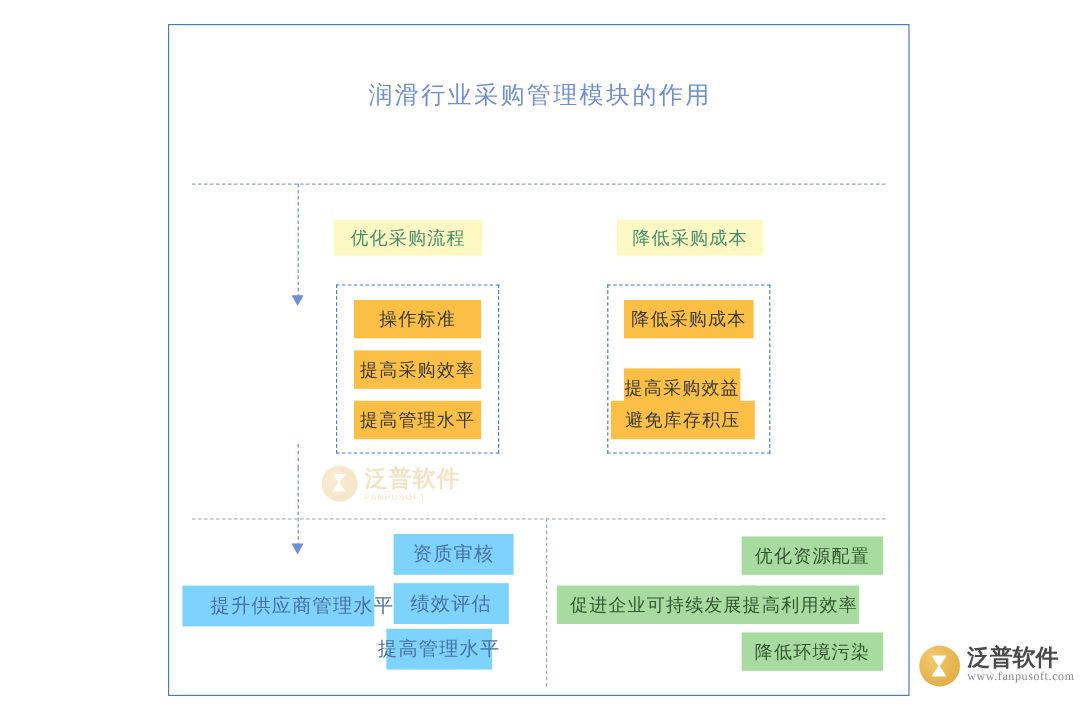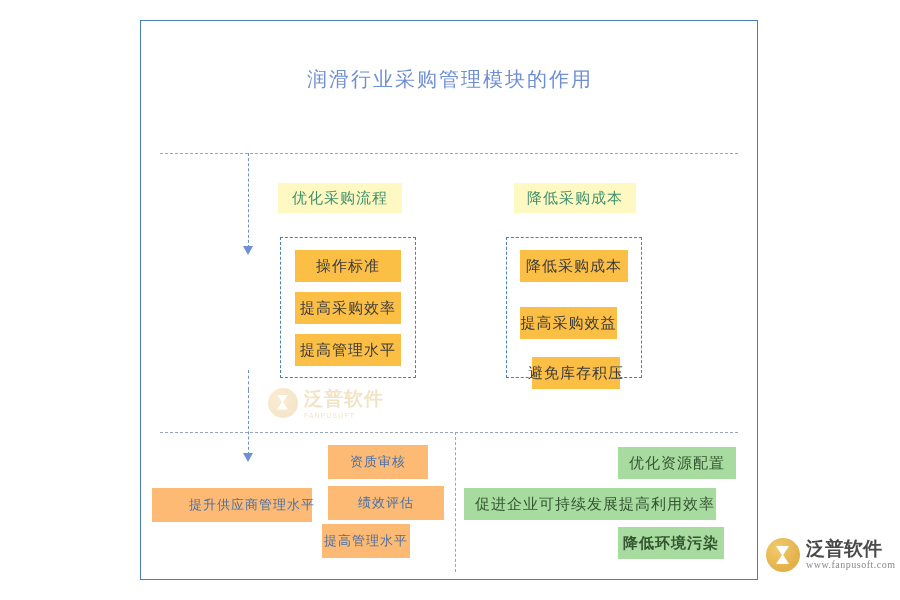--- a/index.html
+++ b/index.html
@@ -116,24 +116,24 @@
     color: #3a3a3a;
     height: 32px;
     font-size: 15px;
   }
   .group-dashed {
     position: absolute;
     border: 1px dashed #4a7ebb;
     box-sizing: border-box;
   }
   .blue-box {
-    background: #fdba74;
+    background: #7dd3fc;
     color: #4a6fa5;
     height: 34px;
-    font-size: 13px;
+    font-size: 16px;
   }
   .green-box {
     background: #a8dba0;
     color: #33552f;
     height: 32px;
     font-size: 15px;
     text-align: right;
   }
 
   
@@ -235,39 +235,39 @@
   <div class="box hdr-green" style="left:278px; top:183px; width:124px;">优化采购流程</div>
   <div class="group-dashed" style="left:280px; top:237px; width:136px; height:141px;"></div>
   <div class="box orange" style="left:295px; top:250px; width:106px;">操作标准</div>
   <div class="box orange" style="left:295px; top:292px; width:106px;">提高采购效率</div>
   <div class="box orange" style="left:295px; top:334px; width:106px;">提高管理水平</div>
 
   <div class="box hdr-green" style="left:514px; top:183px; width:122px;">降低采购成本</div>
   <div class="group-dashed" style="left:506px; top:237px; width:136px; height:141px;"></div>
   <div class="box orange" style="left:520px; top:250px; width:108px;">降低采购成本</div>
   <div class="box orange" style="left:520px; top:292px; width:97px;margin-top:15px;">提高采购效益</div>
-  <div class="box orange" style="left:532px; top:334px; width:88px;margin-top:23px;">避免库存积压</div>
+  <div class="box orange" style="left:509px; top:334px; width:120px;">避免库存积压</div>
 
   <div class="wm-center">
     <div class="wm-mark"></div>
     <div>
       <div class="wm-text">泛普软件</div>
       <div class="wm-sub">FANPUSOFT</div>
     </div>
   </div>
 
   <div class="box blue-box" style="left:152px; top:488px; width:160px;padding-left:40px;">提升供应商管理水平</div>
   <div class="box blue-box" style="left:328px; top:445px; width:100px;">资质审核</div>
-  <div class="box blue-box" style="left:328px; top:486px; width:116px;">绩效评估</div>
+  <div class="box blue-box" style="left:328px; top:486px; width:96px;">绩效评估</div>
   <div class="box blue-box" style="left:322px; top:524px; width:88px;">提高管理水平</div>
 
   <div class="box green-box" style="left:464px; top:488px; width:166px;">促进企业可持续发展</div>
   <div class="box green-box" style="left:618px; top:447px; width:118px;">优化资源配置</div>
   <div class="box green-box" style="left:618px; top:488px; width:98px;">提高利用效率</div>
-  <div class="box green-box" style="left:618px; top:527px; width:106px;font-weight:bold;">降低环境污染</div>
+  <div class="box green-box" style="left:618px; top:527px; width:118px;">降低环境污染</div>
 
   <div class="logo">
     <div class="logo-mark"></div>
     <div>
       <div class="logo-text-main">泛普软件</div>
       <div class="logo-text-sub">www.fanpusoft.com</div>
     </div>
   </div>
 
 </div>

